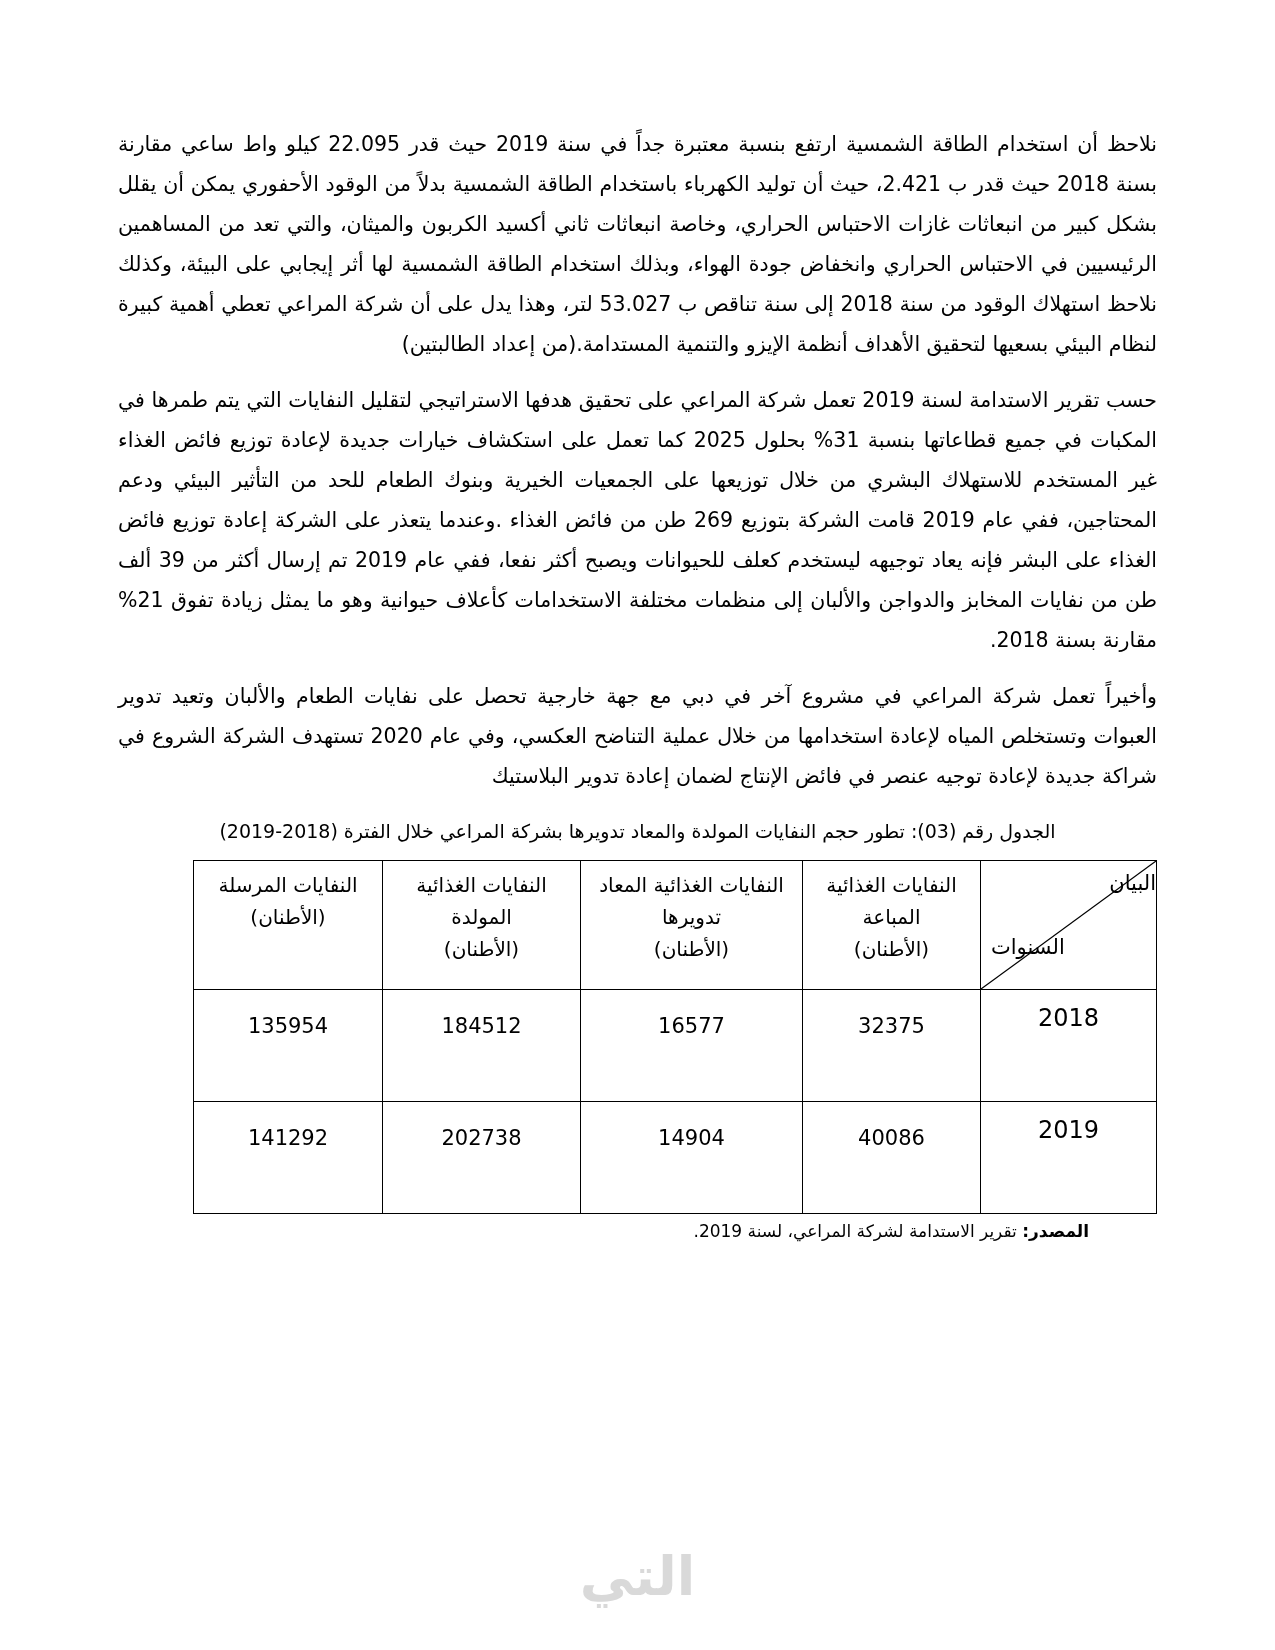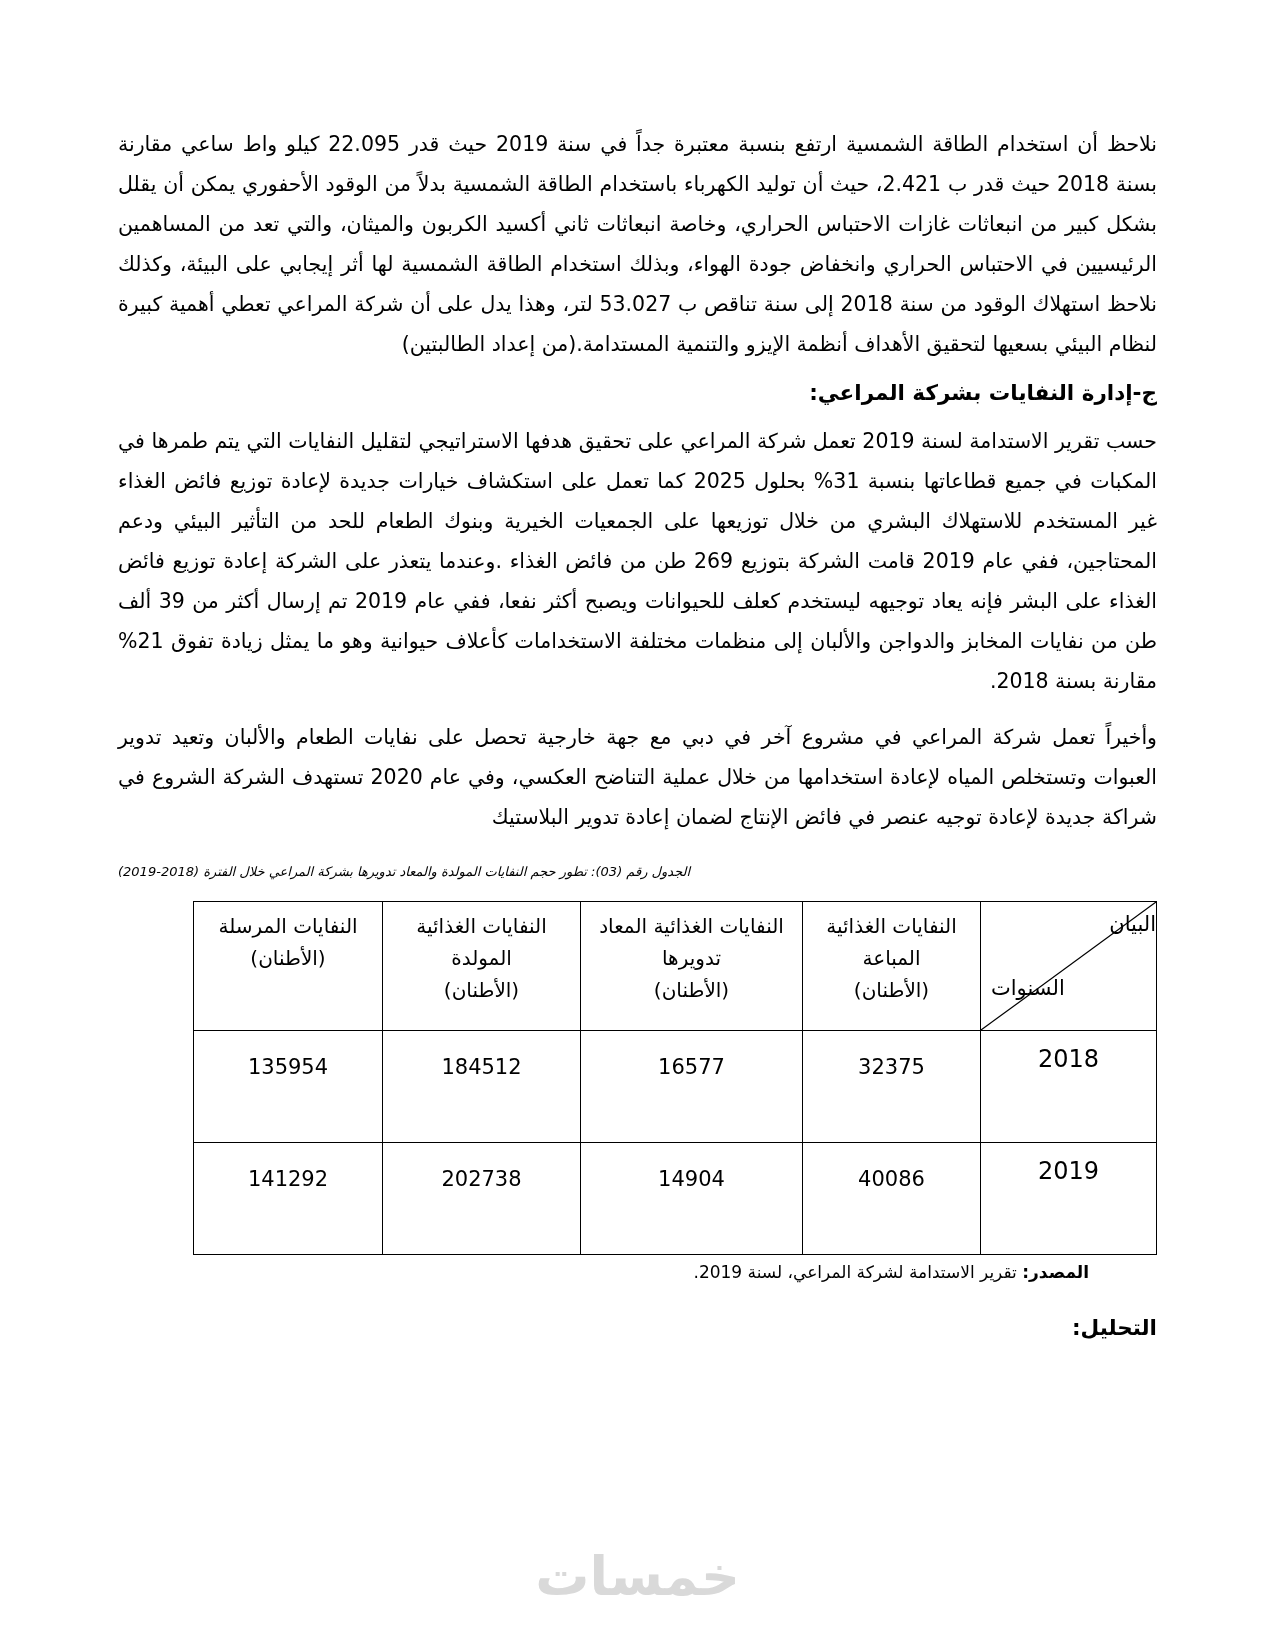--- a/index.html
+++ b/index.html
@@ -22,25 +22,24 @@
     text-align:justify;
     text-justify:inter-word;
     margin:0 0 16px 0;
   }
   .sec-heading{
     font-size:21.5px;
     font-weight:bold;
     margin:10px 0 16px 0;
   }
   .table-caption{
-    font-size:13px;
+    font-size:19px;
     line-height:38px;
     margin:4px 0 10px 0;
-    text-align:left;
-    font-style:italic;
+    text-align:center;
   }
   table.waste-table{
     border-collapse:collapse;
     width:963px;
     margin:0 0 4px 0;
     table-layout:fixed;
   }
   .waste-table th,.waste-table td{
     border:1.5px solid #000;
   }
@@ -112,21 +111,20 @@
   col.c-generated{width:198px;}
   col.c-sent{width:189px;}
 </style>
 </head>
 <body>
 
 <div class="page">
 
   <p class="body-para">نلاحظ أن استخدام الطاقة الشمسية ارتفع بنسبة معتبرة جداً في سنة 2019 حيث قدر 22.095 كيلو واط ساعي مقارنة بسنة 2018 حيث قدر ب 2.421، حيث أن توليد الكهرباء باستخدام الطاقة الشمسية بدلاً من الوقود الأحفوري يمكن أن يقلل بشكل كبير من انبعاثات غازات الاحتباس الحراري، وخاصة انبعاثات ثاني أكسيد الكربون والميثان، والتي تعد من المساهمين الرئيسيين في الاحتباس الحراري وانخفاض جودة الهواء، وبذلك استخدام الطاقة الشمسية لها أثر إيجابي على البيئة، وكذلك نلاحظ استهلاك الوقود من سنة 2018 إلى سنة تناقص ب 53.027 لتر، وهذا يدل على أن شركة المراعي تعطي أهمية كبيرة لنظام البيئي بسعيها لتحقيق الأهداف أنظمة الإيزو والتنمية المستدامة.(من إعداد الطالبتين)</p>
 
-  <div class="sec-heading">ج-إدارة النفايات بشركة المراعي:</div>
 
   <p class="body-para">حسب تقرير الاستدامة لسنة 2019 تعمل شركة المراعي على تحقيق هدفها الاستراتيجي لتقليل النفايات التي يتم طمرها في المكبات في جميع قطاعاتها بنسبة 31% بحلول 2025 كما تعمل على استكشاف خيارات جديدة لإعادة توزيع فائض الغذاء غير المستخدم للاستهلاك البشري من خلال توزيعها على الجمعيات الخيرية وبنوك الطعام للحد من التأثير البيئي ودعم المحتاجين، ففي عام 2019 قامت الشركة بتوزيع 269 طن من فائض الغذاء .وعندما يتعذر على الشركة إعادة توزيع فائض الغذاء على البشر فإنه يعاد توجيهه ليستخدم كعلف للحيوانات ويصبح أكثر نفعا، ففي عام 2019 تم إرسال أكثر من 39 ألف طن من نفايات المخابز والدواجن والألبان إلى منظمات مختلفة الاستخدامات كأعلاف حيوانية وهو ما يمثل زيادة تفوق 21% مقارنة بسنة 2018.</p>
 
   <p class="body-para">وأخيراً تعمل شركة المراعي في مشروع آخر في دبي مع جهة خارجية تحصل على نفايات الطعام والألبان وتعيد تدوير العبوات وتستخلص المياه لإعادة استخدامها من خلال عملية التناضح العكسي، وفي عام 2020 تستهدف الشركة الشروع في شراكة جديدة لإعادة توجيه عنصر في فائض الإنتاج لضمان إعادة تدوير البلاستيك</p>
 
   <p class="table-caption">الجدول رقم (03): تطور حجم النفايات المولدة والمعاد تدويرها بشركة المراعي خلال الفترة (2018-2019)</p>
 
   <table class="waste-table">
     <colgroup>
       <col class="c-years">
@@ -169,18 +167,17 @@
         <td>40086</td>
         <td>14904</td>
         <td>202738</td>
         <td>141292</td>
       </tr>
     </tbody>
   </table>
 
   <p class="source"><span class="source-label">المصدر:</span><span> تقرير الاستدامة لشركة المراعي، لسنة 2019.</span></p>
 
-  <div class="sec-heading">التحليل:</div>
 
 
-  <div class="watermark">خمسات</div>
+  <div class="watermark">التي</div>
 
 </div>
 
 </body></html>

